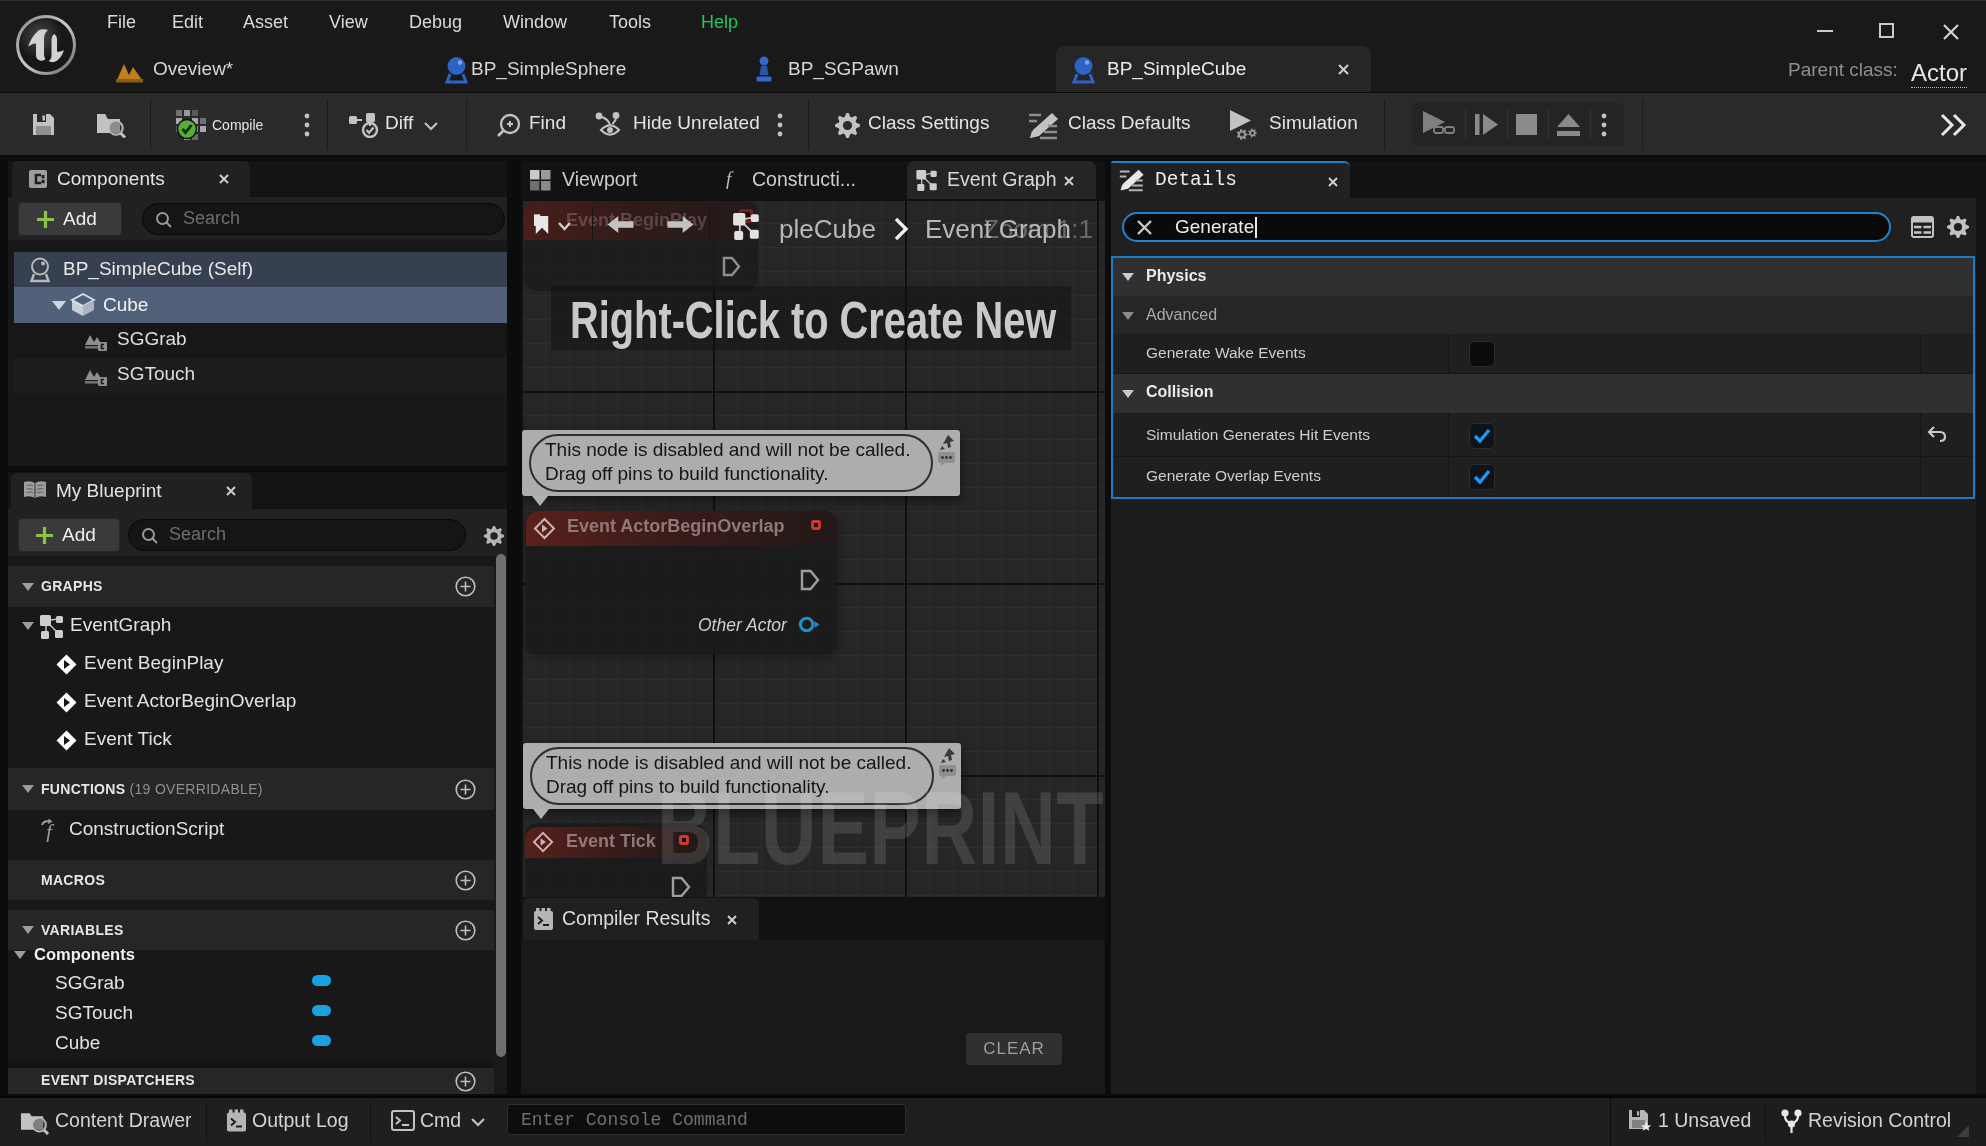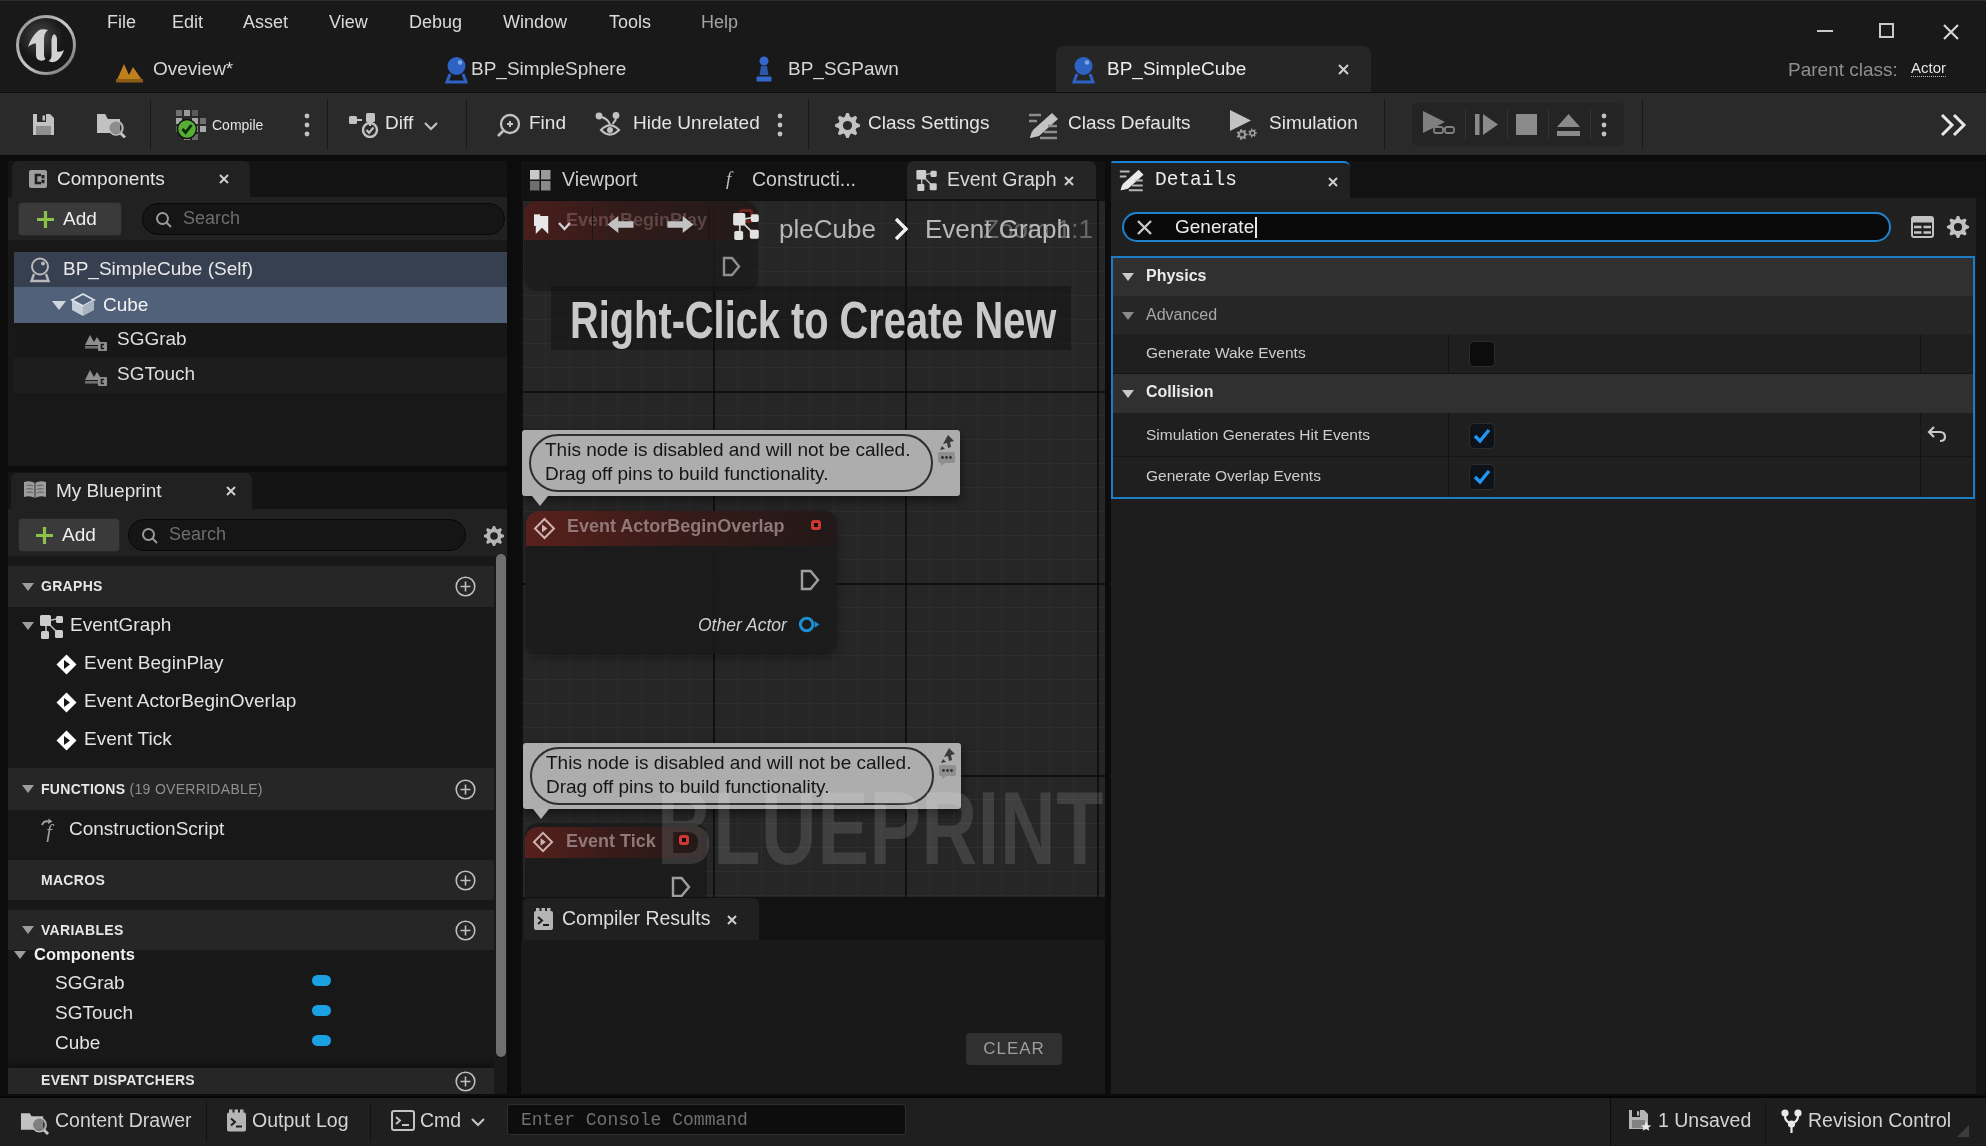--- a/index.html
+++ b/index.html
@@ -32,21 +32,21 @@
     <path d="M40 21 q-2.5 2 -2.5 5.5 l0 16 q0 3.5 -3 5.5 q3 2 7 0.5 q5.5 -2.5 8.5 -11.5 q-3.5 2.5 -7 1.5 l0 -12 q0 -4 -3 -5.5z" fill="#d2d2d2"></path>
   </svg>
 
   <div class="abs" style="left:107px;top:11px;font-size:18px;color:#dadada;">File</div>
   <div class="abs" style="left:172px;top:11px;font-size:18px;color:#dadada;">Edit</div>
   <div class="abs" style="left:243px;top:11px;font-size:18px;color:#dadada;">Asset</div>
   <div class="abs" style="left:329px;top:11px;font-size:18px;color:#dadada;">View</div>
   <div class="abs" style="left:409px;top:11px;font-size:18px;color:#dadada;">Debug</div>
   <div class="abs" style="left:503px;top:11px;font-size:18px;color:#dadada;">Window</div>
   <div class="abs" style="left:609px;top:11px;font-size:18px;color:#dadada;">Tools</div>
-  <div class="abs" style="left:701px;top:11px;font-size:18px;color:#a3a3a3;">Help</div>
+  <div class="abs" style="left:701px;top:11px;font-size:18px;color:#22c55e;">Help</div>
 
   <div class="abs" style="left:1817px;top:29px;width:16px;height:2px;background:#c9c9c9;"></div>
   <div class="abs" style="left:1879px;top:22px;width:15px;height:15px;border:2px solid #c9c9c9;"></div>
   <svg class="abs" style="left:1942px;top:22px;" width="18" height="18" viewBox="0 0 18 18">
       <path d="M2 2 L16 16 M16 2 L2 16" stroke="#d4d4d4" stroke-width="2.2"></path>
     </svg>
 
   <svg class="abs" style="left:115px;top:57px;" width="29" height="25" viewBox="0 0 29 25">
     <path d="M2 22 L9 6 L14 17 L18 9 L27 22 z" fill="#c07f1d"></path>
     <rect x="1" y="21" width="27" height="3.5" fill="#8a5c16"></rect>
@@ -71,21 +71,21 @@
         <circle cx="16" cy="6.5" r="2.2" fill="#7fa8e8"></circle>
       <path d="M6 18 L3 26 L22 26 L19 18" fill="none" stroke="#2e62c4" stroke-width="3"></path>
     </svg>
     <div class="abs" style="left:51px;top:12px;font-size:19px;color:#ececec;">BP_SimpleCube</div>
     <svg class="abs" style="left:281px;top:17px;" width="13" height="13" viewBox="0 0 13 13">
         <path d="M2 2 L11 11 M11 2 L2 11" stroke="#cfcfcf" stroke-width="2"></path>
       </svg>
   </div>
 
   <div class="abs" style="left:1788px;top:58px;font-size:19px;color:#8f8f8f;">Parent class:</div>
-  <div class="abs" style="left:1911px;top:58px;font-size:15px;color:#e6e6e6;border-bottom:1px dotted #bbb;padding-bottom:0px;">Actor</div>
+  <div class="abs" style="left:1911px;top:58px;font-size:24px;color:#e6e6e6;border-bottom:1px dotted #bbb;padding-bottom:0px;">Actor</div>
 </div>
 
 <div class="abs" id="toolbar" style="left:0;top:92px;width:1986px;height:63px;background:#2a2a2a;border-top:1px solid #0d0d0d;">
 
   <svg class="abs" style="left:32px;top:20px;" width="23" height="23" viewBox="0 0 23 23">
     <path d="M1 1 H18 L22 5 V22 H1 z" fill="#c2c2c2"></path>
     <rect x="5" y="1" width="9" height="8" fill="#2a2a2a"></rect>
       <rect x="10.5" y="2.5" width="2.5" height="5" fill="#c2c2c2"></rect>
     <rect x="4" y="13" width="15" height="9" fill="#8f8f8f"></rect>
   </svg>

